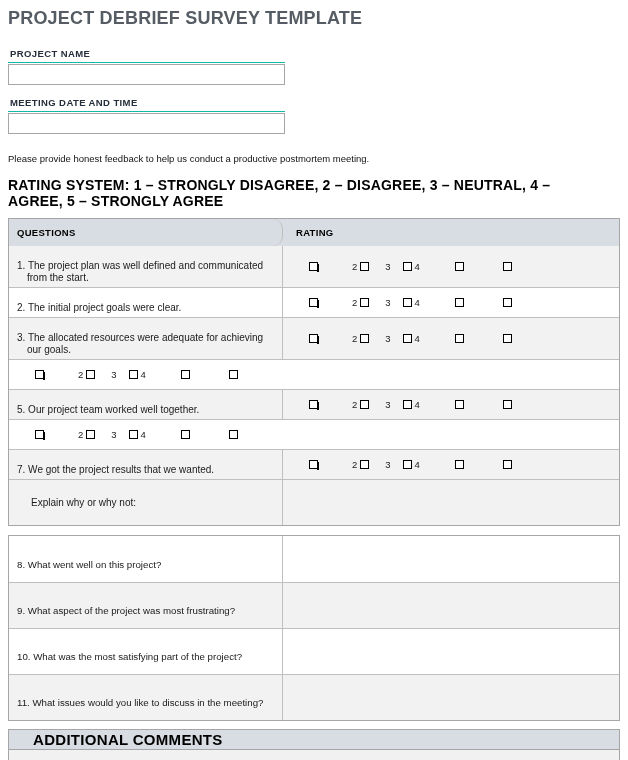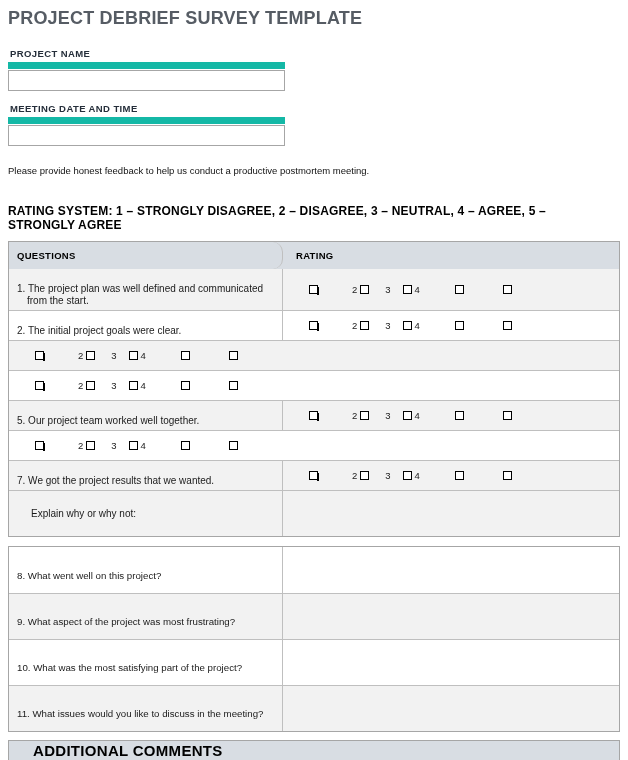--- a/index.html
+++ b/index.html
@@ -18,39 +18,39 @@
   .field-group { margin-top: 19px; }
   .field-group + .field-group { margin-top: 12px; }
   .field-label {
     display: block;
     width: 277px;
     font-size: 9.5px;
     font-weight: bold;
     letter-spacing: 0.4px;
     color: var(--label-color, #252e3a);
     padding: 0 0 3px 2px;
-    border-bottom: 7px solid #14b8a6;
+    border-bottom: 1px solid #14b8a6;
   }
   .field-input {
     display: block;
     width: 277px;
     height: 21px;
     margin-top: 1px;
     border: 1px solid var(--border-outer, #a6a6a6);
     background: #ffffff;
     font-family: "Liberation Sans", sans-serif;
     font-size: 10px;
     padding: 0 4px;
     outline: none;
   }
 
   .intro-text { margin-top: 19px; font-size: 9.5px; color: #111; }
   .rating-system-line {
-    margin-top: 28px;
-    font-size: 12px;
+    margin-top: 13px;
+    font-size: 14px;
     font-weight: bold;
     letter-spacing: 0.2px;
     color: #000;
   }
 
   .tbl {
     margin-top: 9px;
     width: 612px;
     border: 1px solid var(--border-outer, #a6a6a6);
   }
@@ -175,20 +175,23 @@
       <span class="num m-n2">2</span>
       <span class="cb m-cb2"></span>
       <span class="num m-n3">3</span>
       <span class="cb m-cb3"></span>
       <span class="num m-n4">4</span>
       <span class="cb m-cb4"></span>
       <span class="cb m-cb5"></span>
     </div>
   </div>
         <div class="t-row q-row">
+    <div class="q-cell q-col">
+      <span class="q-text">3. The allocated resources were adequate for achieving our goals.</span>
+    </div>
     <div class="rating-cell r-col">
       <span class="cb cb-first m-cb1"></span>
       <span class="num m-n2">2</span>
       <span class="cb m-cb2"></span>
       <span class="num m-n3">3</span>
       <span class="cb m-cb3"></span>
       <span class="num m-n4">4</span>
       <span class="cb m-cb4"></span>
       <span class="cb m-cb5"></span>
     </div>

